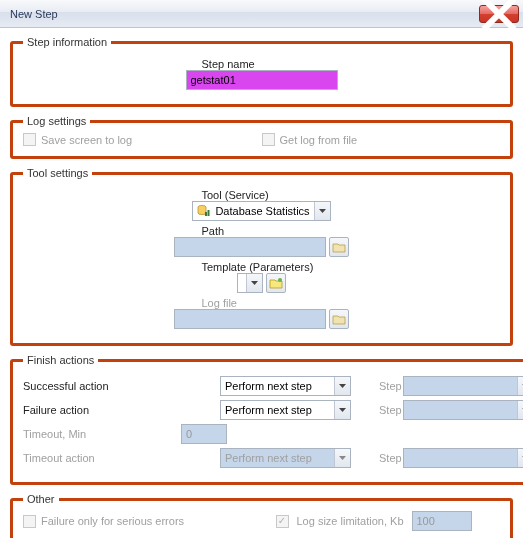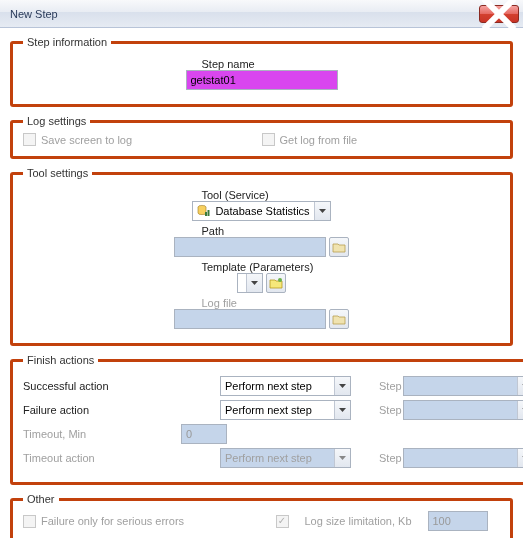--- a/index.html
+++ b/index.html
@@ -372,21 +372,21 @@
     </div>
   </fieldset>
 
   <fieldset>
     <legend>Other</legend>
     <div class="dualcol" style="align-items:center;">
       <div class="cbrow">
         <div class="cb disabled"></div>
         <span class="disabled-text">Failure only for serious errors</span>
       </div>
-      <div class="cbrow" style="gap:16px;margin-left:28px;">
+      <div class="cbrow" style="gap:8px;margin-left:28px;">
         <div class="cb disabled checked"></div>
         <span class="disabled-text">Log size limitation, Kb</span>
         <input class="smallnum" style="width: 60px;" readonly="" value="100">
       </div>
     </div>
   </fieldset>
 
 </div>
 
 <div class="btnbar">

